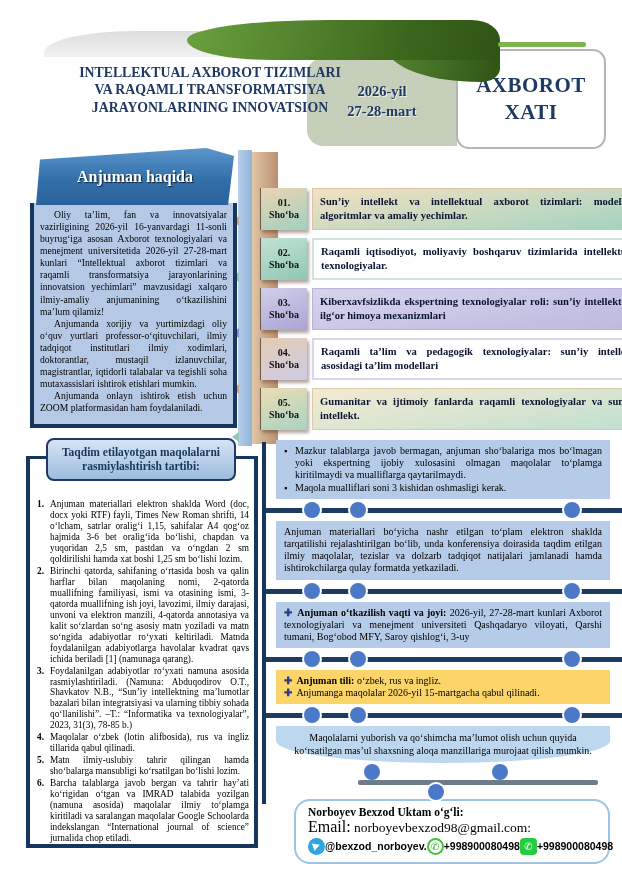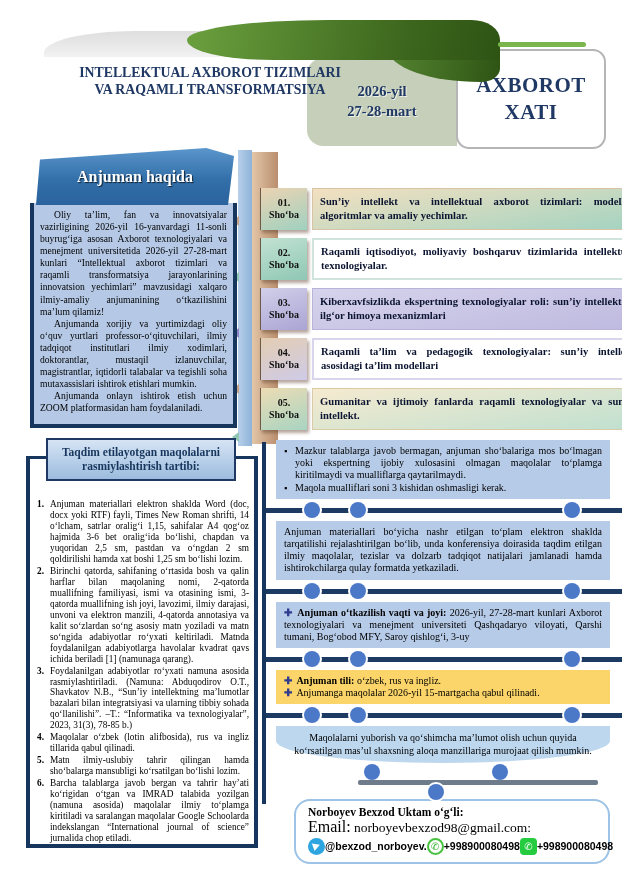--- a/index.html
+++ b/index.html
@@ -58,21 +58,21 @@
   .t4{background:linear-gradient(160deg,#e3cdb2,#cfcbe8);}
   .t5{background:linear-gradient(160deg,#ecdcb4,#a8d4c2);}
   .b1{background:linear-gradient(170deg,#f3e0c0,#a2d3c1);border:1px solid #d8c4a4;}
   .b2{background:#fff;border:2px solid #cfe4dc;}
   .b3{background:linear-gradient(170deg,#d6d3ec,#beb9df);border:1px solid #b9b3dc;}
   .b4{background:#fff;border:2px solid #d8d5ec;}
   .b5{background:linear-gradient(170deg,#f5ead0,#bfe0d0);border:1px solid #d9cba8;}
 
   
   .guide-header{position:absolute;left:46px;top:438px;width:190px;box-sizing:border-box;padding:5px 4px;
-    background:linear-gradient(180deg,#d6e4f4,#9cbcde);border:2px solid #1f3864;border-radius:0;
+    background:linear-gradient(180deg,#d6e4f4,#9cbcde);border:2px solid #1f3864;border-radius:8px;
     text-align:center;color:#17365d;font-weight:bold;font-size:11.5px;line-height:1.25;z-index:3;}
   .guide-panel{position:absolute;left:26px;top:456px;width:232px;height:392px;background:#fff;
     border:4px solid #17365d;border-top-width:3px;box-sizing:border-box;padding:40px 5px 4px 7px;z-index:2;}
   .guide-list{margin:0;padding:0;list-style:none;}
   .guide-list li{display:flex;font-size:9.3px;line-height:1.18;margin-bottom:1px;}
   .g-num{font-weight:bold;flex:0 0 13px;}
   .g-text{flex:1;text-align:justify;}
 
   
   .vline{position:absolute;left:262px;top:442px;width:4px;height:362px;background:#17365d;}
@@ -122,20 +122,21 @@
     <span>AXBOROT</span>
     <span>XATI</span>
   </div>
   <div class="swoosh-green-tail"></div>
   <div class="swoosh-green"></div>
   <div class="green-line"></div>
 
   <div class="main-title">
     <div>INTELLEKTUAL AXBOROT TIZIMLARI</div>
     <div>VA RAQAMLI TRANSFORMATSIYA</div>
+    <div>JARAYONLARINING INNOVATSION</div>
   </div>
 
   <div class="about-banner">
     <span>Anjuman haqida</span>
   </div>
   <div class="about-panel">
     <p>Oliy ta’lim, fan va innovatsiyalar vazirligining 2026-yil 16-yanvardagi 11-sonli buyrugʻiga asosan Axborot texnologiyalari va menejment universitetida 2026-yil 27-28-mart kunlari “Intellektual axborot tizimlari va raqamli transformatsiya jarayonlarining innovatsion yechimlari” mavzusidagi xalqaro ilmiy-amaliy anjumanining oʻtkazilishini ma’lum qilamiz!</p>
     <p>Anjumanda xorijiy va yurtimizdagi oliy oʻquv yurtlari professor-oʻqituvchilari, ilmiy tadqiqot institutlari ilmiy xodimlari, doktorantlar, mustaqil izlanuvchilar, magistrantlar, iqtidorli talabalar va tegishli soha mutaxassislari ishtirok etishlari mumkin.</p>
     <p>Anjumanda onlayn ishtirok etish uchun ZOOM platformasidan ham foydalaniladi.</p>
   </div>

